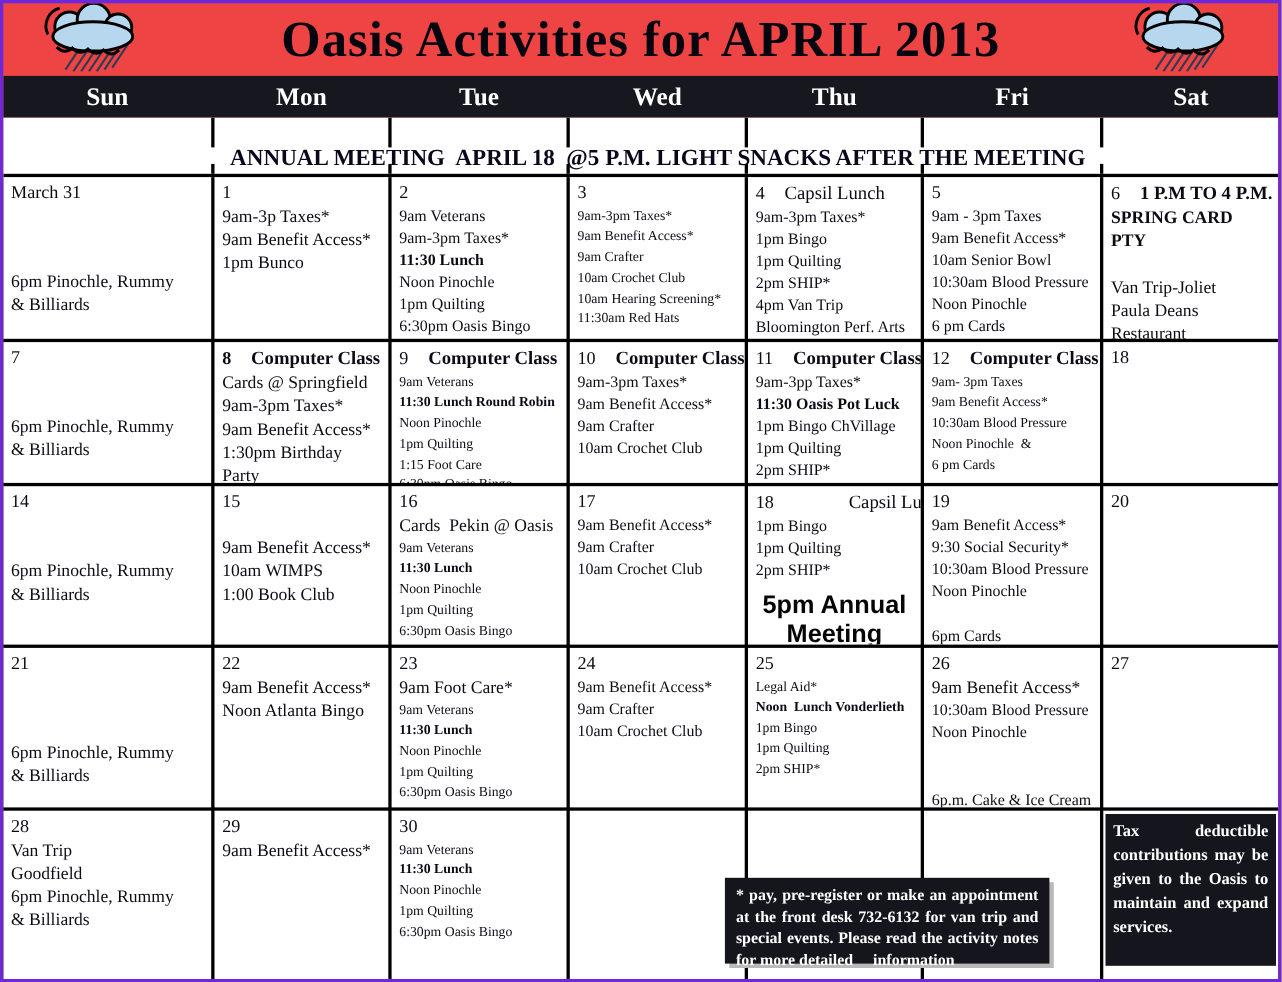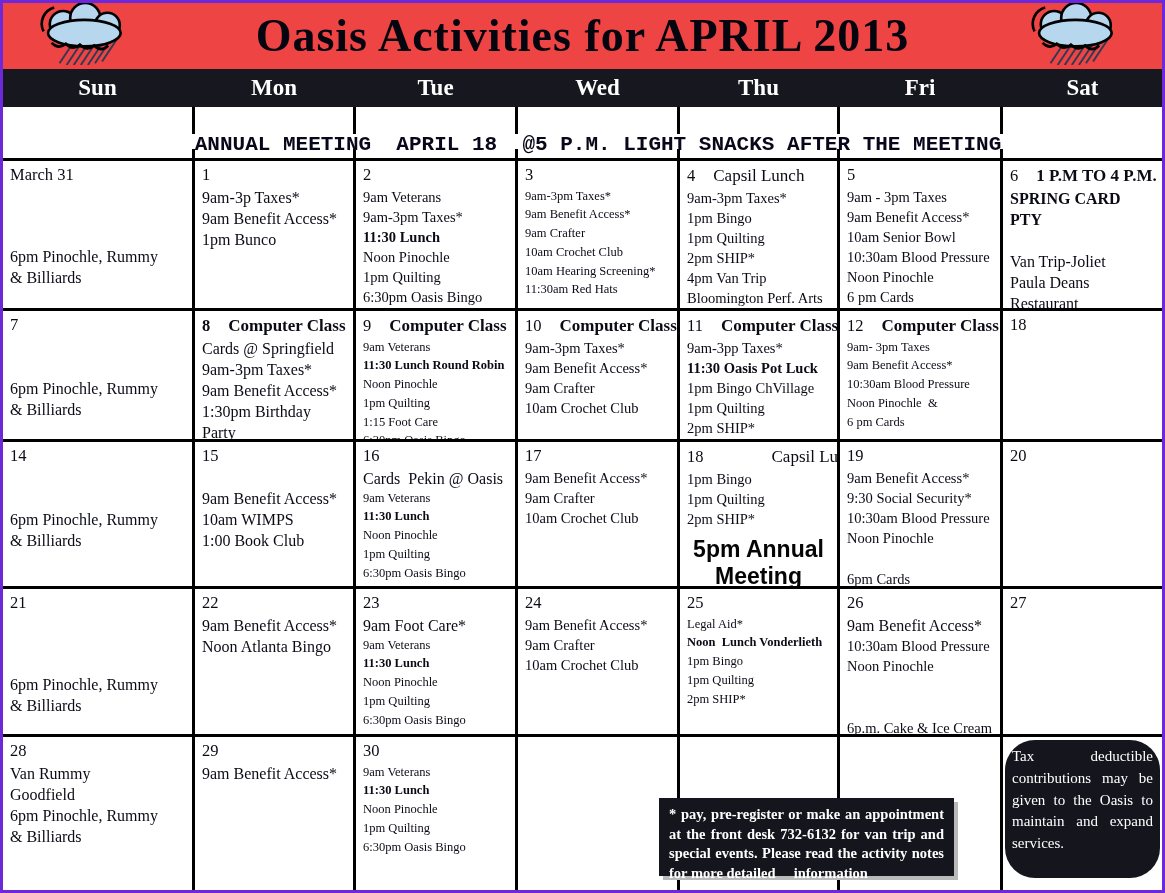--- a/index.html
+++ b/index.html
@@ -6,21 +6,21 @@
   .page{position:relative;width:1159px;height:887px;background:#ef4444;border:3px solid #6d28d9;
         font-family:"Liberation Serif","DejaVu Serif",serif;color:#0b0b16;overflow:hidden;}
   
   .titlebar{height:66px;display:flex;align-items:center;justify-content:space-between;padding:0 26px;box-sizing:border-box;}
   .page-title{flex:1;text-align:center;font-size:46px;line-height:1;letter-spacing:1px;color:#050510;}
   .cloud{flex:0 0 auto;}
   
   .dayhead{height:38px;background:#17171f;display:grid;grid-template-columns:189px 158px 159px 159px 157px 160px 159px;column-gap:3px;align-items:center;}
   .dayhead .dname{color:#fff;font-weight:bold;font-size:23px;text-align:center;}
   
-  .bannerrow{position:relative;height:51px;border-bottom:3px solid #000;background:#fff;font-family:Liberation Mono, monospace;}
+  .bannerrow{position:relative;height:51px;border-bottom:3px solid #000;background:#fff;}
   .banner-text{position:absolute;left:185px;width:820px;bottom:2px;text-align:center;font-weight:bold;font-size:21px;white-space:pre;color:#08081a;}
   .tick{position:absolute;top:0;width:3px;height:27px;background:#000;}
   .tick.bt{top:auto;bottom:0;height:9px;}
   
   .grid{display:grid;grid-template-columns:189px 158px 159px 159px 157px 160px 159px;
         grid-template-rows:147px 128px 144px 145px 153px;gap:3px;background:#000;}
   .cell{background:#fff;padding:4px 7px;box-sizing:border-box;overflow:hidden;position:relative;}
   .date-line{display:flex;gap:18px;align-items:baseline;font-size:16.5px;line-height:1.25;margin-bottom:1px;white-space:pre;}
   .date-line.wide{gap:68px;}
   .date-num{font-size:16.5px;}
@@ -31,21 +31,21 @@
   .line.md{font-size:16px;line-height:1.32;}
   .line.sm{font-size:12.5px;line-height:1.5;}
   .line.b{font-weight:bold;}
   .line.g1{margin-top:21px;}
   .line.g2{margin-top:42px;}
   .line.g3{margin-top:60px;}
   .line.big{font-family:"Liberation Sans","DejaVu Sans",sans-serif;font-weight:bold;font-size:23px;
             line-height:1.18;text-align:center;margin-top:7px;white-space:normal;color:#050505;}
   
   .tax-note{position:absolute;top:3px;left:2px;right:2px;bottom:12px;background:#15151d;color:#fff;
-            font-weight:normal;font-size:15px;line-height:1.45;padding:6px 7px;box-sizing:border-box;text-align:justify;border-radius:30px;}
+            font-weight:bold;font-size:15px;line-height:1.45;padding:6px 7px;box-sizing:border-box;text-align:justify;}
   .reg-note{position:absolute;left:656px;top:795px;width:295px;height:78px;background:#15151d;color:#fff;
             font-weight:bold;font-size:14.5px;line-height:1.35;padding:7px 10px;box-sizing:border-box;
             text-align:justify;z-index:5;box-shadow:4px 4px 0 #b9b9b9;}
 </style>
 </head>
 <body>
 
 <div class="page">
 
   <div class="titlebar">
@@ -304,21 +304,21 @@
         <div class="line md">9am Benefit Access*</div>
         <div class="line">10:30am Blood Pressure</div>
         <div class="line">Noon Pinochle</div>
         <div class="line g2">6p.m. Cake &amp; Ice Cream</div>
       </div>
       <div class="cell">
         <div class="date-line"><span class="date-num">27</span></div>
       </div>
       <div class="cell">
         <div class="date-line"><span class="date-num">28</span></div>
-        <div class="line md">Van Rummy</div>
+        <div class="line md">Van Trip</div>
         <div class="line md">Goodfield</div>
         <div class="line md">6pm Pinochle, Rummy</div>
         <div class="line md">&amp; Billiards</div>
       </div>
       <div class="cell">
         <div class="date-line"><span class="date-num">29</span></div>
         <div class="line md">9am Benefit Access*</div>
       </div>
       <div class="cell">
         <div class="date-line"><span class="date-num">30</span></div>

